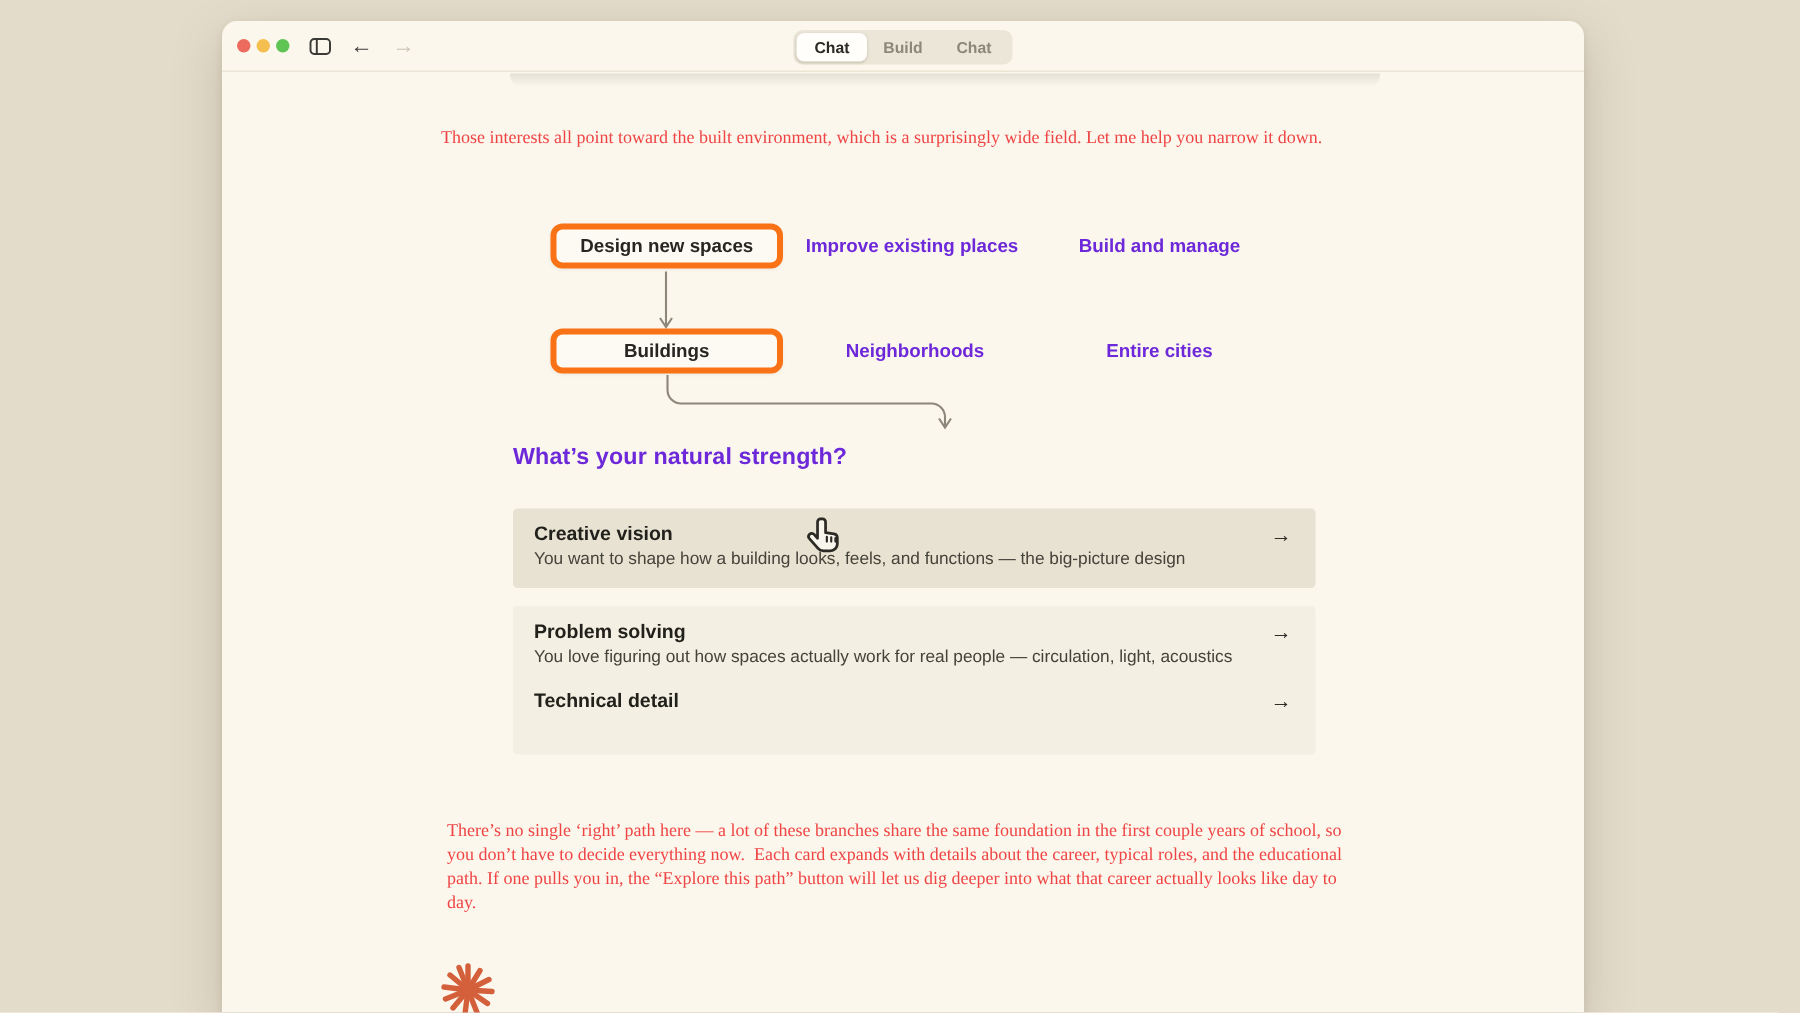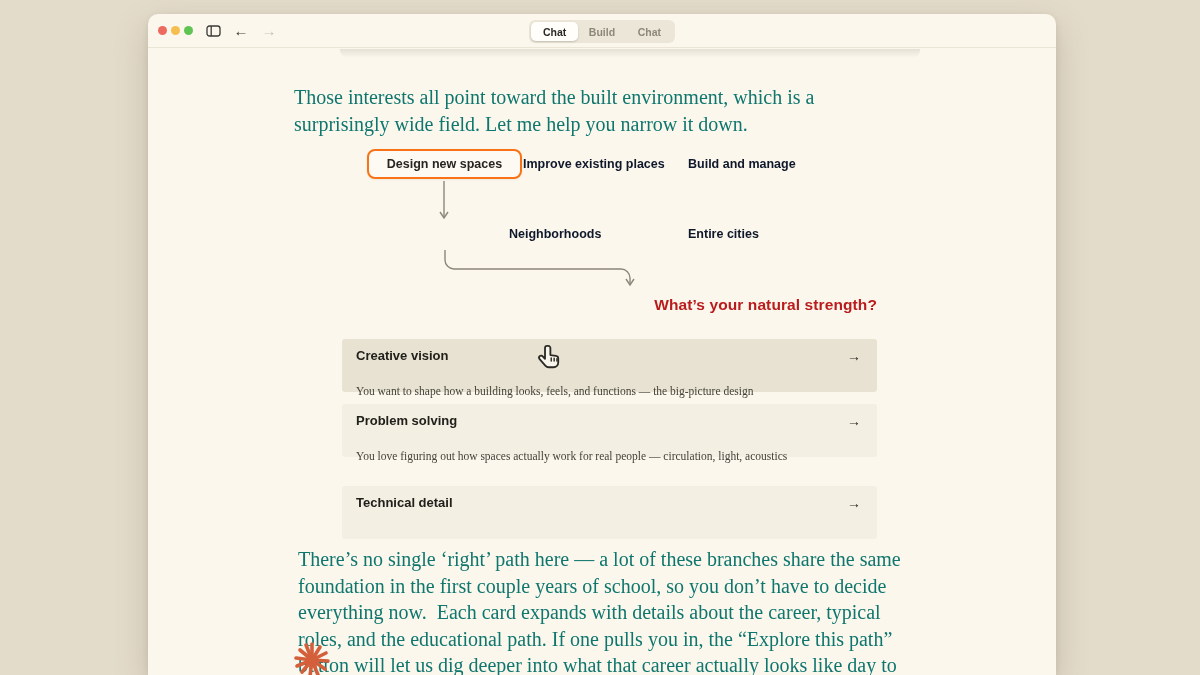--- a/index.html
+++ b/index.html
@@ -27,45 +27,45 @@
     background:linear-gradient(to bottom, rgba(120,108,85,.16), rgba(120,108,85,0)); }
 
   
   .tabbar { position:absolute; left:381px; top:6px; width:146px; height:23px;
     background:#ebe6d8; border-radius:6px; display:flex; align-items:center; padding:2px; }
   .tab { flex:1; height:19px; display:flex; align-items:center; justify-content:center;
     font-size:10.5px; font-weight:700; color:#8d8779; border-radius:5px; cursor:default; }
   .tab.active { background:#fffefb; color:#2b2a25; box-shadow:0 1px 2px rgba(90,80,55,.25); }
 
   
-  .serif-block { position:absolute; color:#0f766e; font-family:"Liberation Serif", serif;
-    font-size:20px; line-height:1.33; white-space:pre-wrap; }
+  .serif-block { position:absolute; color:#ef4444; font-family:"Liberation Serif", serif;
+    font-size:12px; line-height:1.33; white-space:pre-wrap; }
   .intro { left:146px; top:70px; width:612px; }
   .outro { left:150px; top:532px; width:608px; }
 
   
   .flow-box { position:absolute; width:155px; height:30px; background:#fdfaf3;
-    border:2px solid #f97316; border-radius:8px; display:flex; align-items:center;
+    border:4px solid #f97316; border-radius:8px; display:flex; align-items:center;
     justify-content:center; font-size:12.5px; font-weight:700; color:#272521;
     box-shadow:0 1px 2px rgba(100,90,65,.08); }
-  .flow-faded { position:absolute; width:170px; font-size:12.5px;
-    font-weight:700; color:#0f172a; }
+  .flow-faded { position:absolute; width:170px; text-align:center; font-size:12.5px;
+    font-weight:700; color:#6d28d9; }
   .flow-svg { position:absolute; overflow:visible; }
   .flow-svg path, .flow-svg line { stroke:#8d8779; stroke-width:1.4; fill:none; }
   .flow-svg .head { fill:none; }
 
-  .question { position:absolute; left:194px; top:282px; width:535px; text-align:right;
-    font-size:15.5px; font-weight:800; color:#b91c1c; letter-spacing:.1px; }
+  .question { position:absolute; left:194px; top:282px; width:535px; text-align:left;
+    font-size:15.5px; font-weight:800; color:#6d28d9; letter-spacing:.1px; }
 
   
   .card { position:absolute; left:194px; width:535px; height:53px; border-radius:3px;
     background:#f3efe3; padding:9px 16px 16px 14px; cursor:default; }
   .card.hover { background:#e7e2d1; }
   .card-title { font-size:13px; font-weight:800; color:#21201b; }
-  .card-desc { font-size:11.5px; color:#45423a; margin-top:22px;font-family:Liberation Serif, serif; }
+  .card-desc { font-size:11.5px; color:#45423a; margin-top:4px; }
   .card-arrow { position:absolute; right:16px; top:9px; font-size:14px; color:#2e2c26; }
 
   .cursor { position:absolute; left:389px; top:330px; width:27px; height:28px; }
 
   .starburst { position:absolute; left:144px; top:626px; width:40px; height:40px; }
 </style>
 </head>
 <body>
 
 <div class="window">
@@ -99,21 +99,22 @@
 
   <div class="flow-box" style="left:219px; top:135px">Design new spaces</div>
   <div class="flow-faded" style="left:375px; top:143px">Improve existing places</div>
   <div class="flow-faded" style="left:540px; top:143px">Build and manage</div>
 
   <svg class="flow-svg" style="left:290px; top:167px" width="12" height="44">
     <line x1="6" y1="0" x2="6" y2="36"></line>
     <path class="head" d="M2 31 L6 37 L10 31"></path>
   </svg>
 
-  <div class="flow-faded" style="left:361px; top:213px">Neighborhoods</div>
+  <div class="flow-box" style="left:219px; top:205px">Buildings</div>
+  <div class="flow-faded" style="left:377px; top:213px">Neighborhoods</div>
   <div class="flow-faded" style="left:540px; top:213px">Entire cities</div>
 
   <svg class="flow-svg" style="left:296px; top:236px" width="200" height="42">
     <path d="M1 0 v10 a9 9 0 0 0 9 9 h167 a9 9 0 0 1 9 9 v6"></path>
     <path class="head" d="M182 29 L186 35 L190 29"></path>
   </svg>
 
   <div class="question">What’s your natural strength?</div>
 
   <div class="card hover" style="top:325px">
@@ -121,21 +122,21 @@
     <div class="card-desc">You want to shape how a building looks, feels, and functions — the big-picture design</div>
     <span class="card-arrow">→</span>
   </div>
 
   <div class="card" style="top:390px">
     <div class="card-title">Problem solving</div>
     <div class="card-desc">You love figuring out how spaces actually work for real people — circulation, light, acoustics</div>
     <span class="card-arrow">→</span>
   </div>
 
-  <div class="card" style="top:472px">
+  <div class="card" style="top:436px">
     <div class="card-title">Technical detail</div>
     <span class="card-arrow">→</span>
   </div>
 
   <svg class="cursor" viewBox="0 0 22 23">
     <path d="M8.2 1.6c-.95 0-1.7.77-1.7 1.7v8.9l-1.9-2.1c-.65-.72-1.78-.75-2.47-.07-.65.65-.69 1.7-.08 2.39l4.7 5.36c.73.83 1.78 1.31 2.89 1.31h3.9c2.1 0 3.8-1.7 3.8-3.8v-3.4c0-1.07-.79-1.97-1.85-2.12l-4.59-.64V3.3c0-.94-.76-1.7-1.7-1.7z" fill="#f8f5ec" stroke="#2c2a25" stroke-width="1.5" stroke-linejoin="round"></path>
     <path d="M11.6 11.4v2.6 M14 11.7v2.3 M16.3 12.1v1.9" stroke="#2c2a25" stroke-width="1.2" fill="none" stroke-linecap="round"></path>
   </svg>
 
   <p class="serif-block outro">There’s no single ‘right’ path here — a lot of these branches share the same foundation in the first couple years of school, so you don’t have to decide everything now.  Each card expands with details about the career, typical roles, and the educational path. If one pulls you in, the “Explore this path” button will let us dig deeper into what that career actually looks like day to day.</p>

